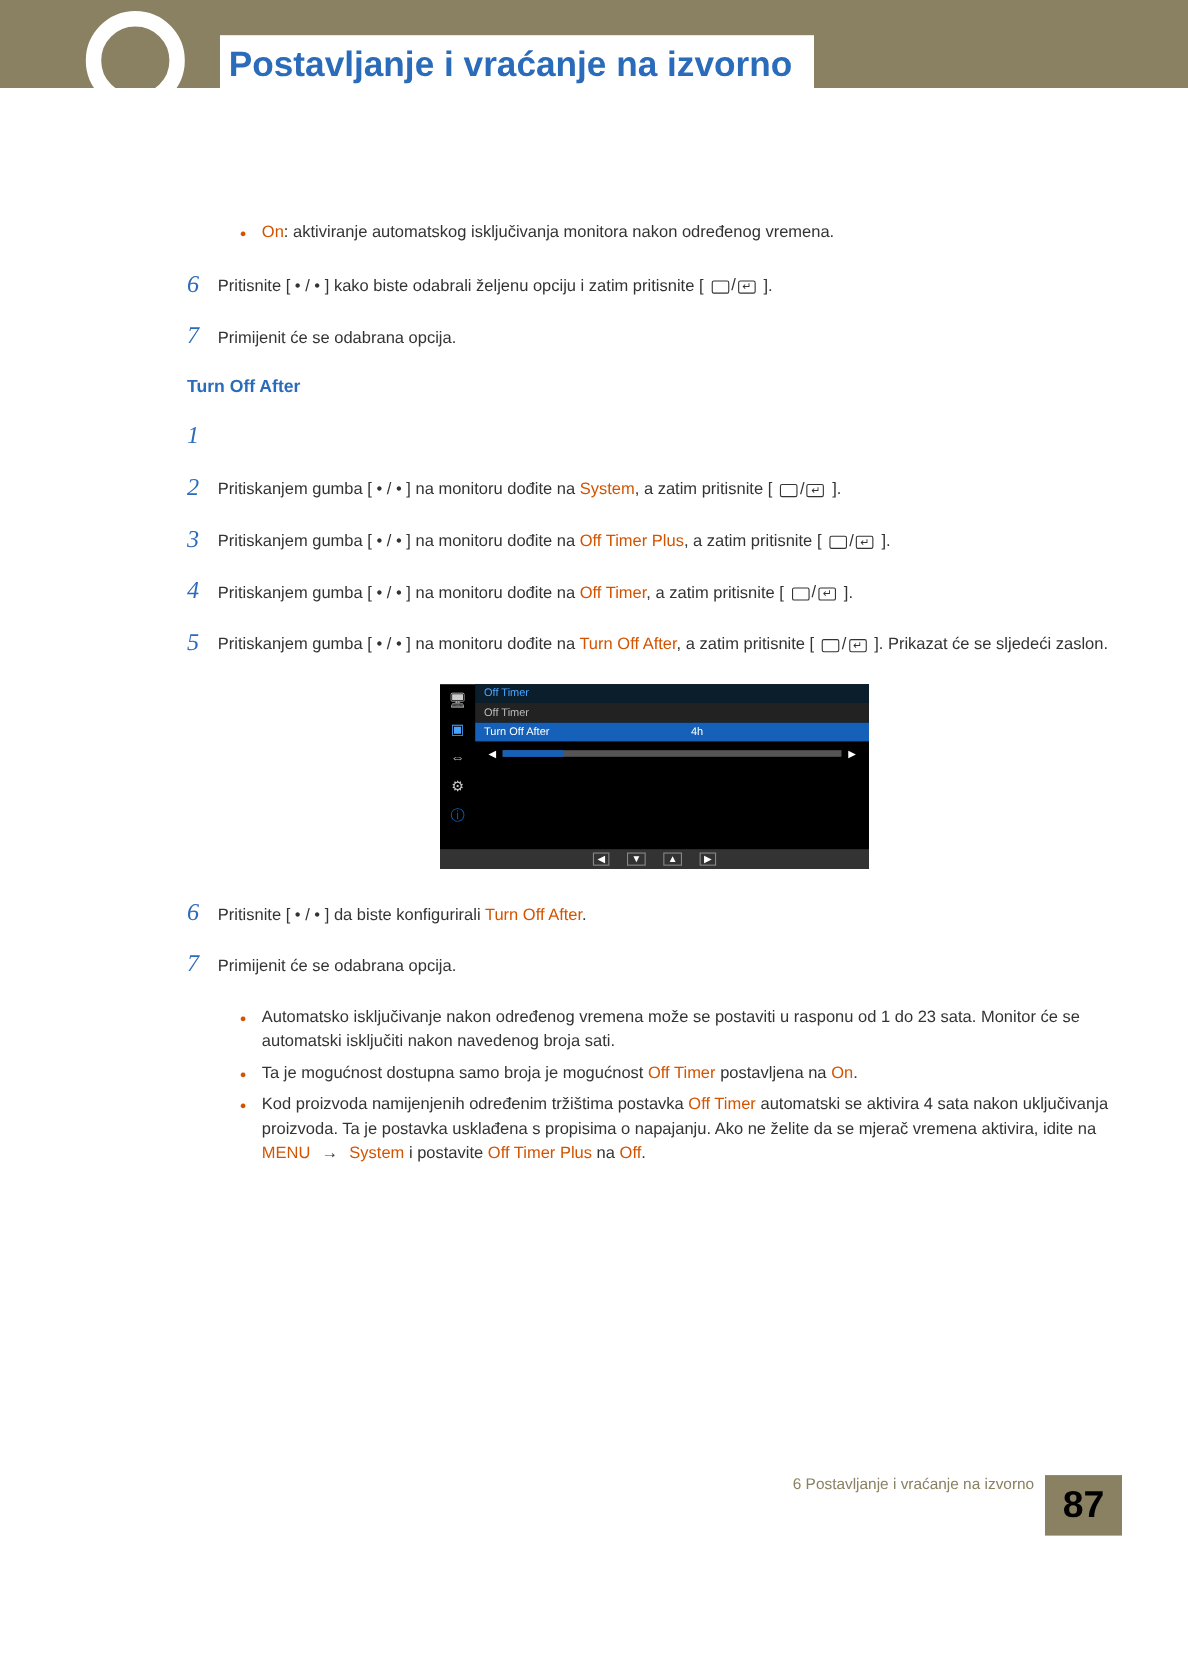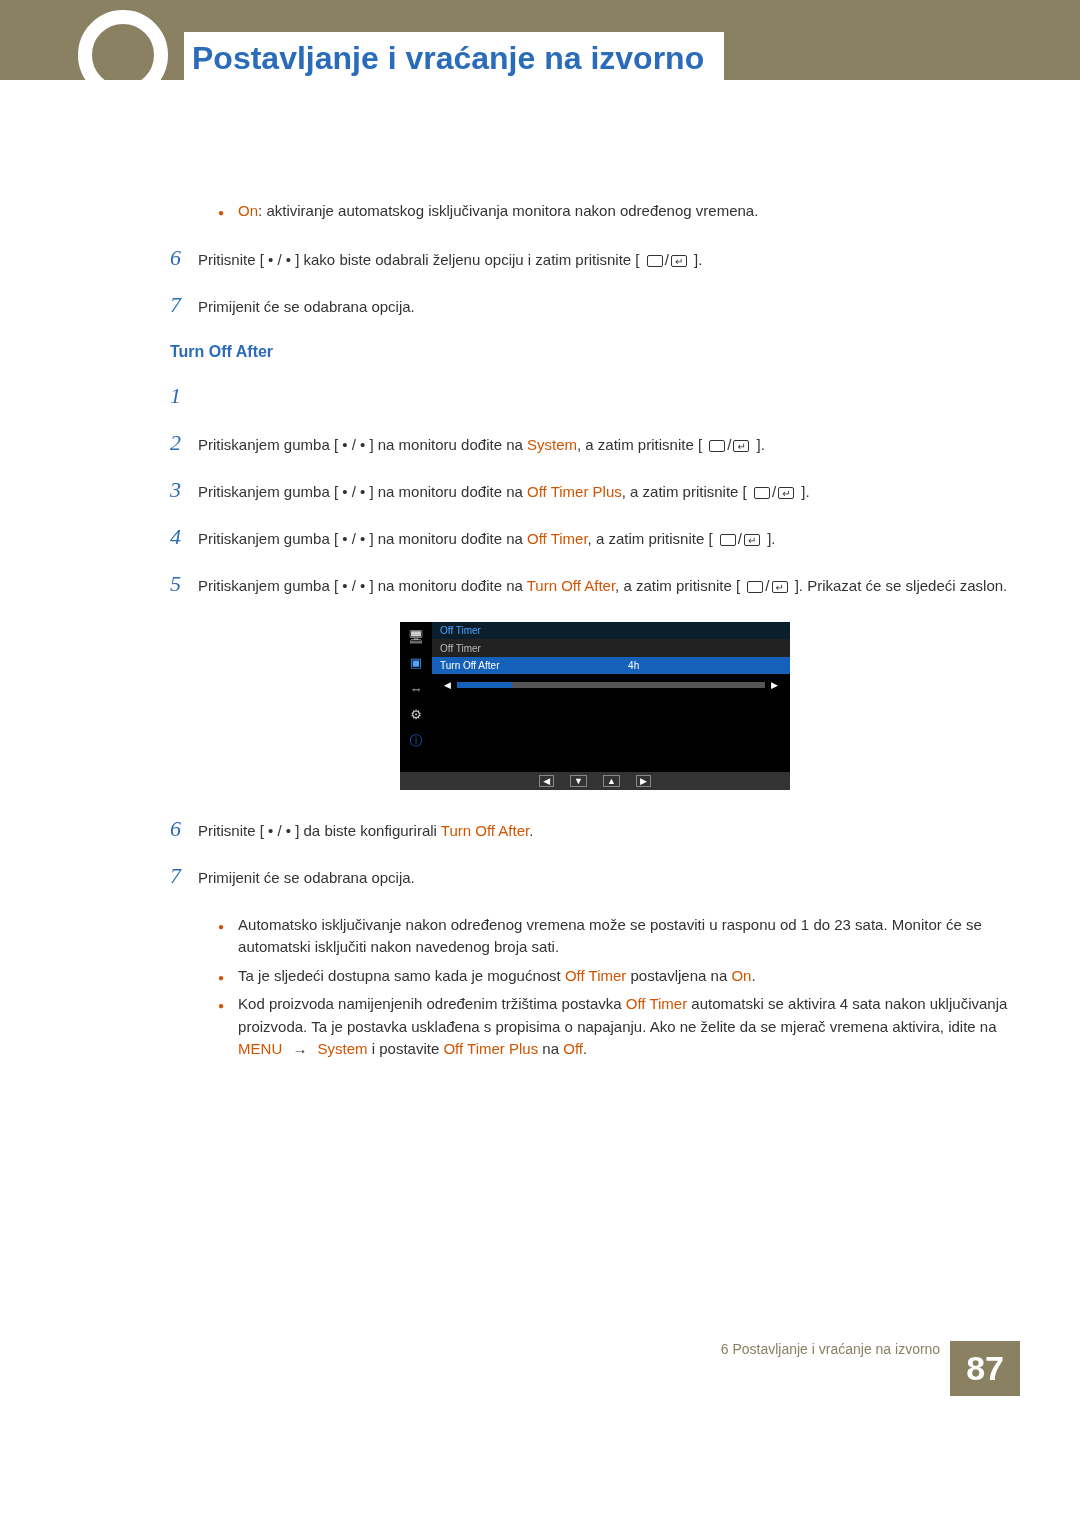--- a/index.html
+++ b/index.html
@@ -20,21 +20,21 @@
     position: absolute;
     left: 78px;
     top: 10px;
     width: 90px;
     height: 90px;
     border-radius: 50%;
     border: 14px solid #fff;
   }
   .page-title {
     position: absolute;
-    left: 184px;
+    left: 200px;
     top: 32px;
     font-size: 32px;
     font-weight: bold;
     color: #2a6bba;
     background: #fff;
     padding: 8px 20px 8px 8px;
   }
   .content {
     padding: 120px 60px 60px 170px;
     position: relative;
@@ -218,21 +218,21 @@
   .note-block {
     margin-left: 48px;
   }
   .footer-text {
     color: #8a8163;
     font-size: 14px;
     margin-right: 10px;
   }
   .footer-page {
     background: #8a8163;
-    color: #ffffff;
+    color: #000000;
     font-size: 34px;
     font-weight: bold;
     padding: 8px 16px;
   }
   @media print { .footer { position: absolute; } }
   .footer-wrap {
     width: 100%;
     display: flex;
     justify-content: flex-end;
     align-items: flex-start;
@@ -381,21 +381,21 @@
   </div>
 
   <div class="note-block">
     <div class="bullet-item">
       <span class="bullet-dot">●</span>
       <span>Automatsko isključivanje nakon određenog vremena može se postaviti u rasponu od 1 do 23 sata. Monitor će se automatski isključiti nakon navedenog broja sati.</span>
     </div>
     <div class="bullet-item">
       <span class="bullet-dot">●</span>
       <span>
-        <span>Ta je sljedeći dostupna samo kada je mogućnost </span><span class="orange">Off Timer</span><span> postavljena na </span><span class="orange">On</span><span>.</span>
+        <span>Ta je mogućnost dostupna samo broja je mogućnost </span><span class="orange">Off Timer</span><span> postavljena na </span><span class="orange">On</span><span>.</span>
       </span>
     </div>
     <div class="bullet-item">
       <span class="bullet-dot">●</span>
       <span>
         <span>Kod proizvoda namijenjenih određenim tržištima postavka </span><span class="orange">Off Timer</span><span> automatski se aktivira 4 sata nakon uključivanja proizvoda. Ta je postavka usklađena s propisima o napajanju. Ako ne želite da se mjerač vremena aktivira, idite na </span><span class="orange">MENU</span><span class="arrow-sep"> → </span><span class="orange">System</span><span> i postavite </span><span class="orange">Off Timer Plus</span><span> na </span><span class="orange">Off</span><span>.</span>
       </span>
     </div>
   </div>
 

